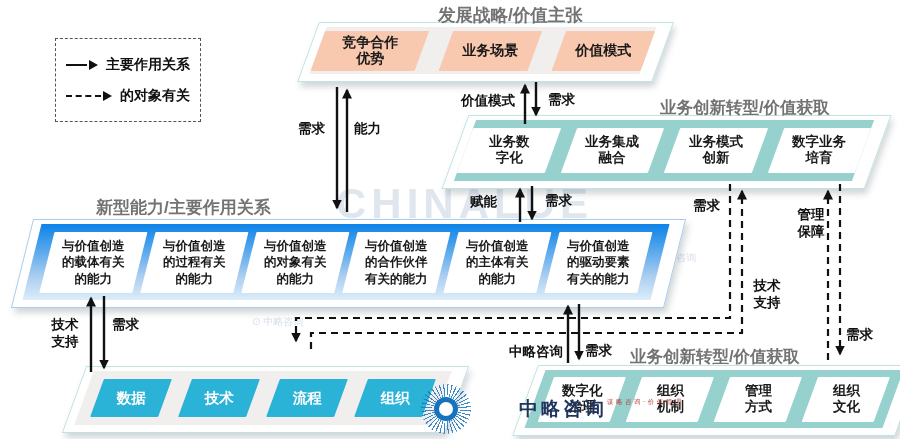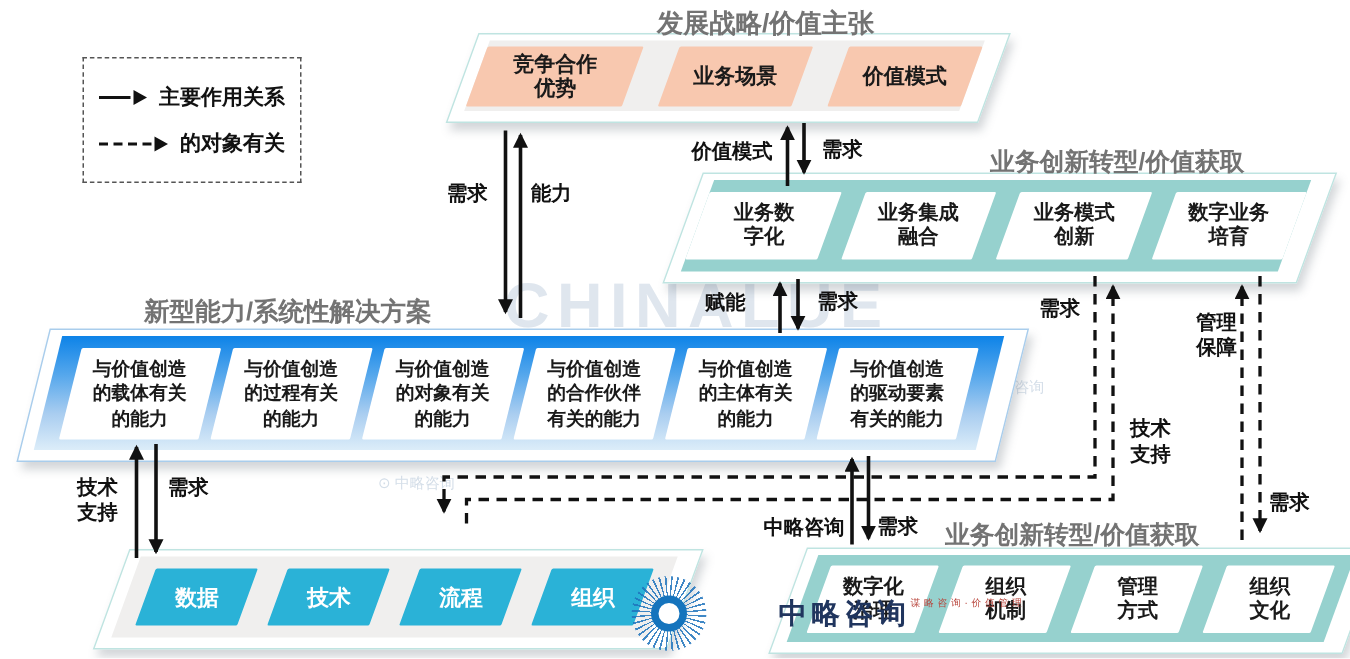--- a/index.html
+++ b/index.html
@@ -85,21 +85,21 @@
     </div>
     <div class="legend-row">
       <span class="lg-shaft dashed"></span>
       <span class="lg-head"></span>
       <span class="lg-label">的对象有关</span>
     </div>
   </div>
 
   <div class="blk-title" style="left:438px; top:3px; font-size:17.5px;">发展战略/价值主张</div>
   <div class="blk-title" style="left:660px; top:97px; font-size:16.5px;">业务创新转型/价值获取</div>
-  <div class="blk-title" style="left:96px; top:196px; font-size:17px;">新型能力/系统性解决方案</div>
+  <div class="blk-title" style="left:96px; top:196px; font-size:17px;">新型能力/主要作用关系</div>
   <div class="blk-title" style="left:630px; top:346px; font-size:16.5px;">业务创新转型/价值获取</div>
 
   <div class="block" style="left:318px; top:27px; width:330px; height:47px;">
     <div class="back sk20 b-teal-border"></div>
     <div class="face sk20 face-gray" style="gap:24px;">
       <div class="box box-salmon">
           <span class="usk20 pre">竞争合作
 优势</span>
         </div>
       <div class="box box-salmon narrow">

